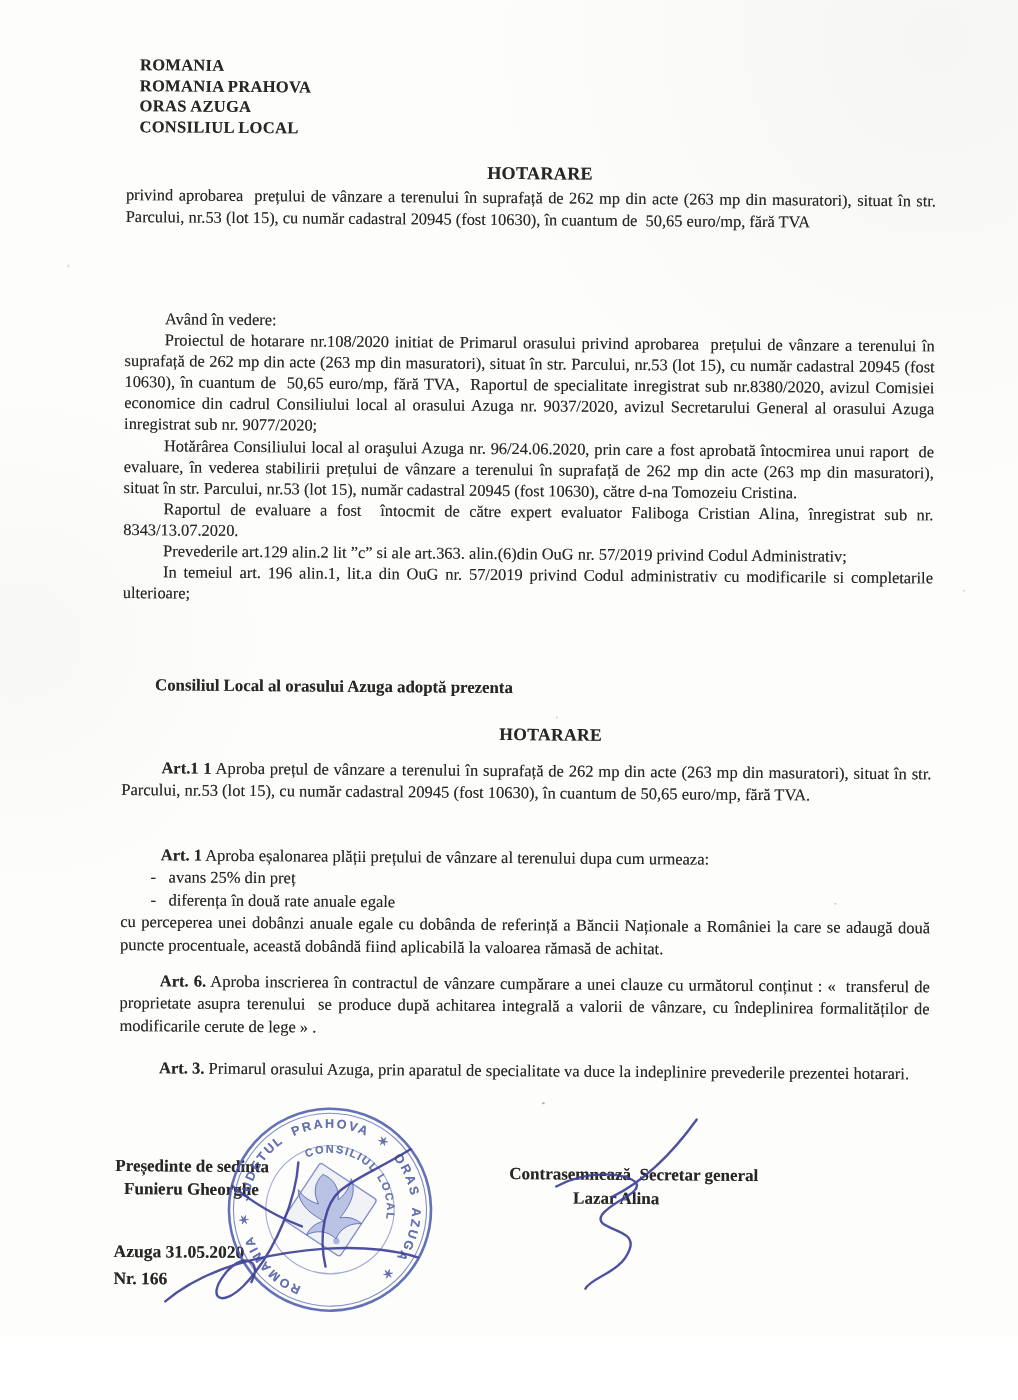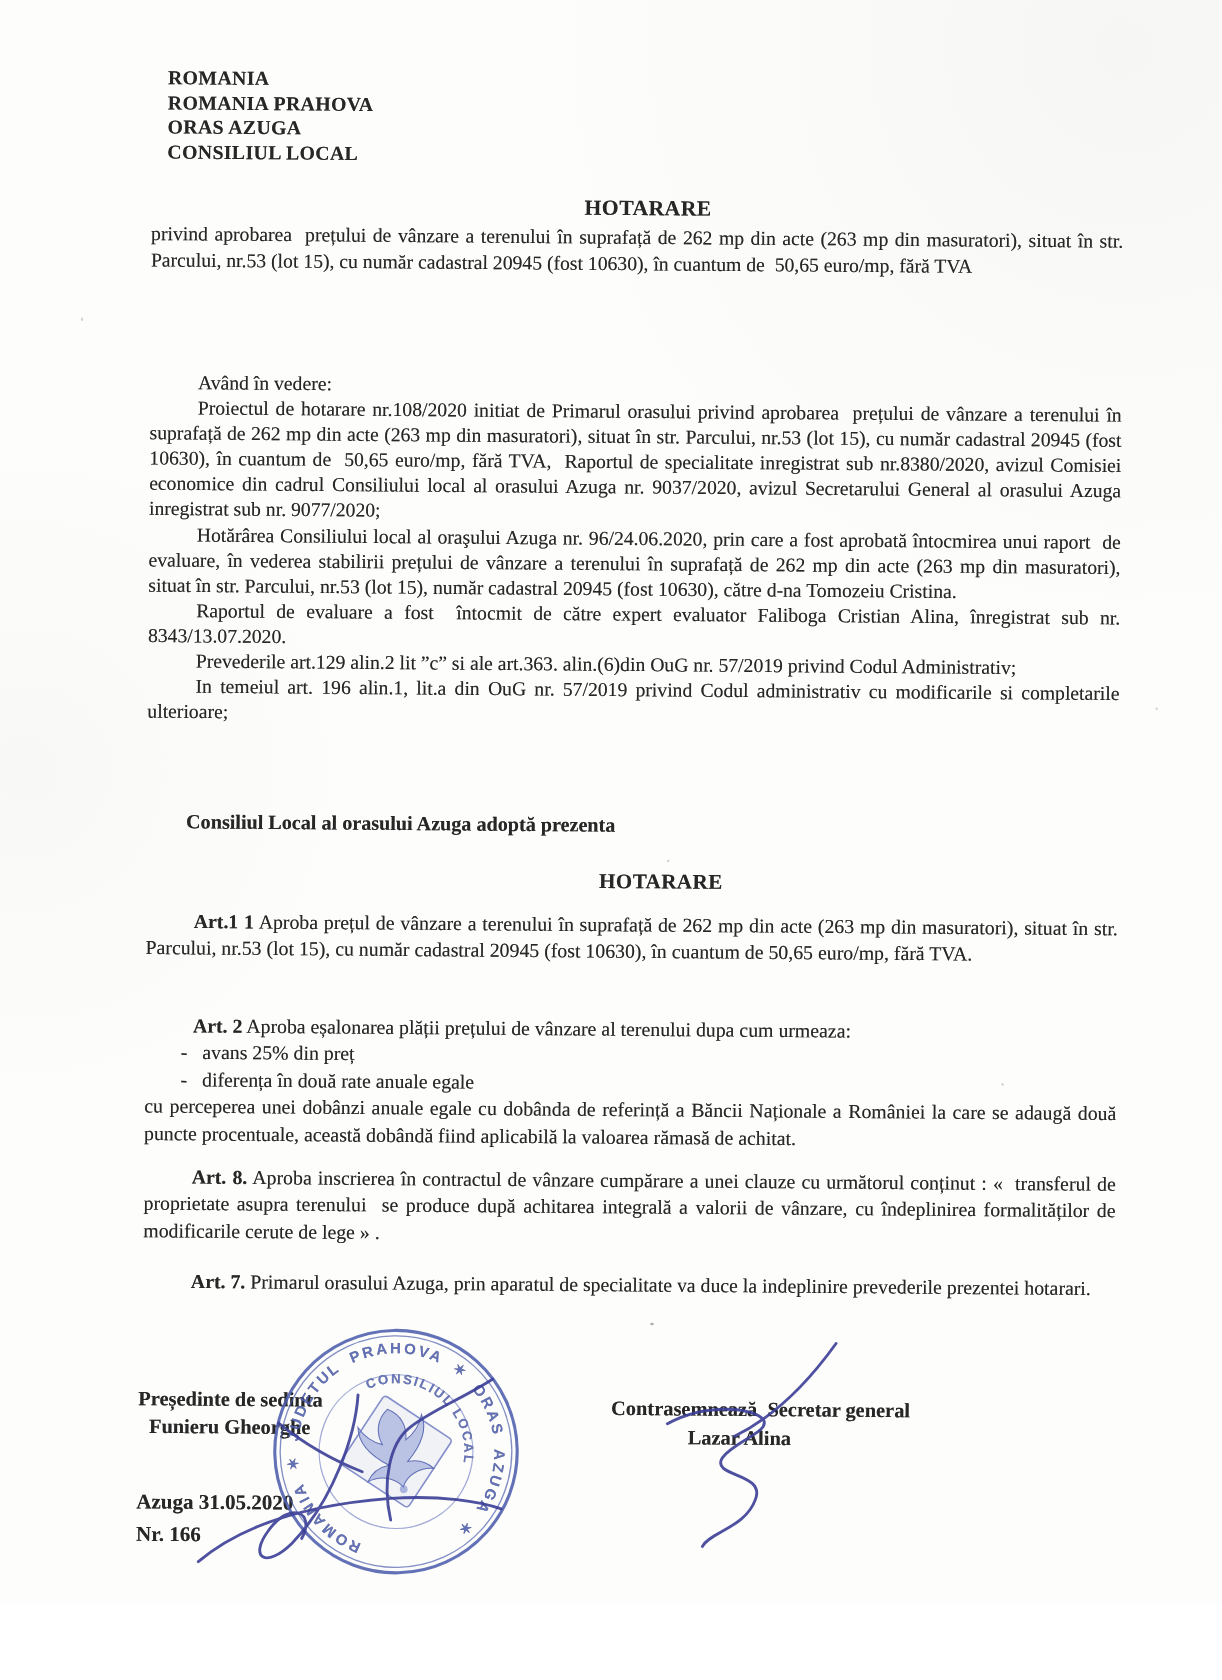--- a/index.html
+++ b/index.html
@@ -74,38 +74,38 @@
     </div>
 
     <p class="adopt">Consiliul Local al orasului Azuga adoptă prezenta</p>
     <h2 class="title2">HOTARARE</h2>
 
     <div class="art" id="art1">
       <p class="lead"><b>Art.1 1</b> <span>Aproba prețul de vânzare a terenului în suprafață de 262 mp din acte (263 mp din masuratori), situat în str. Parcului, nr.53 (lot 15), cu număr cadastral 20945 (fost 10630), în cuantum de 50,65 euro/mp, fără TVA.</span></p>
     </div>
 
     <div class="art" id="art2">
-      <p class="lead"><b>Art. 2</b> <span>Aproba eșalonarea plății prețului de vânzare al terenului dupa cum urmeaza:</span></p>
+      <p class="lead"><b>Art. 1</b> <span>Aproba eșalonarea plății prețului de vânzare al terenului dupa cum urmeaza:</span></p>
       <div class="bullet">
         <span class="dash">-</span>
         <span>avans 25% din preț</span>
       </div>
       <div class="bullet">
         <span class="dash">-</span>
         <span>diferența în două rate anuale egale</span>
       </div>
       <p>cu perceperea unei dobânzi anuale egale cu dobânda de referință a Băncii Naționale a României la care se adaugă două puncte procentuale, această dobândă fiind aplicabilă la valoarea rămasă de achitat.</p>
     </div>
 
     <div class="art" id="art3">
-      <p class="lead"><b>Art. 8.</b> <span>Aproba inscrierea în contractul de vânzare cumpărare a unei clauze cu următorul conținut : «  transferul de proprietate asupra terenului  se produce după achitarea integrală a valorii de vânzare, cu îndeplinirea formalităților de modificarile cerute de lege » .</span></p>
+      <p class="lead"><b>Art. 6.</b> <span>Aproba inscrierea în contractul de vânzare cumpărare a unei clauze cu următorul conținut : «  transferul de proprietate asupra terenului  se produce după achitarea integrală a valorii de vânzare, cu îndeplinirea formalităților de modificarile cerute de lege » .</span></p>
     </div>
 
     <div class="art" id="art4">
-      <p class="lead"><b>Art. 7.</b> <span>Primarul orasului Azuga, prin aparatul de specialitate va duce la indeplinire prevederile prezentei hotarari.</span></p>
+      <p class="lead"><b>Art. 3.</b> <span>Primarul orasului Azuga, prin aparatul de specialitate va duce la indeplinire prevederile prezentei hotarari.</span></p>
     </div>
 
     <div class="sig-left">
       <div class="role">Președinte de sedinta</div>
       <div class="name">Funieru Gheorghe</div>
     </div>
 
     <div class="sig-right">
       <div class="role">Contrasemnează  Secretar general</div>
       <div class="name">Lazar Alina</div>

